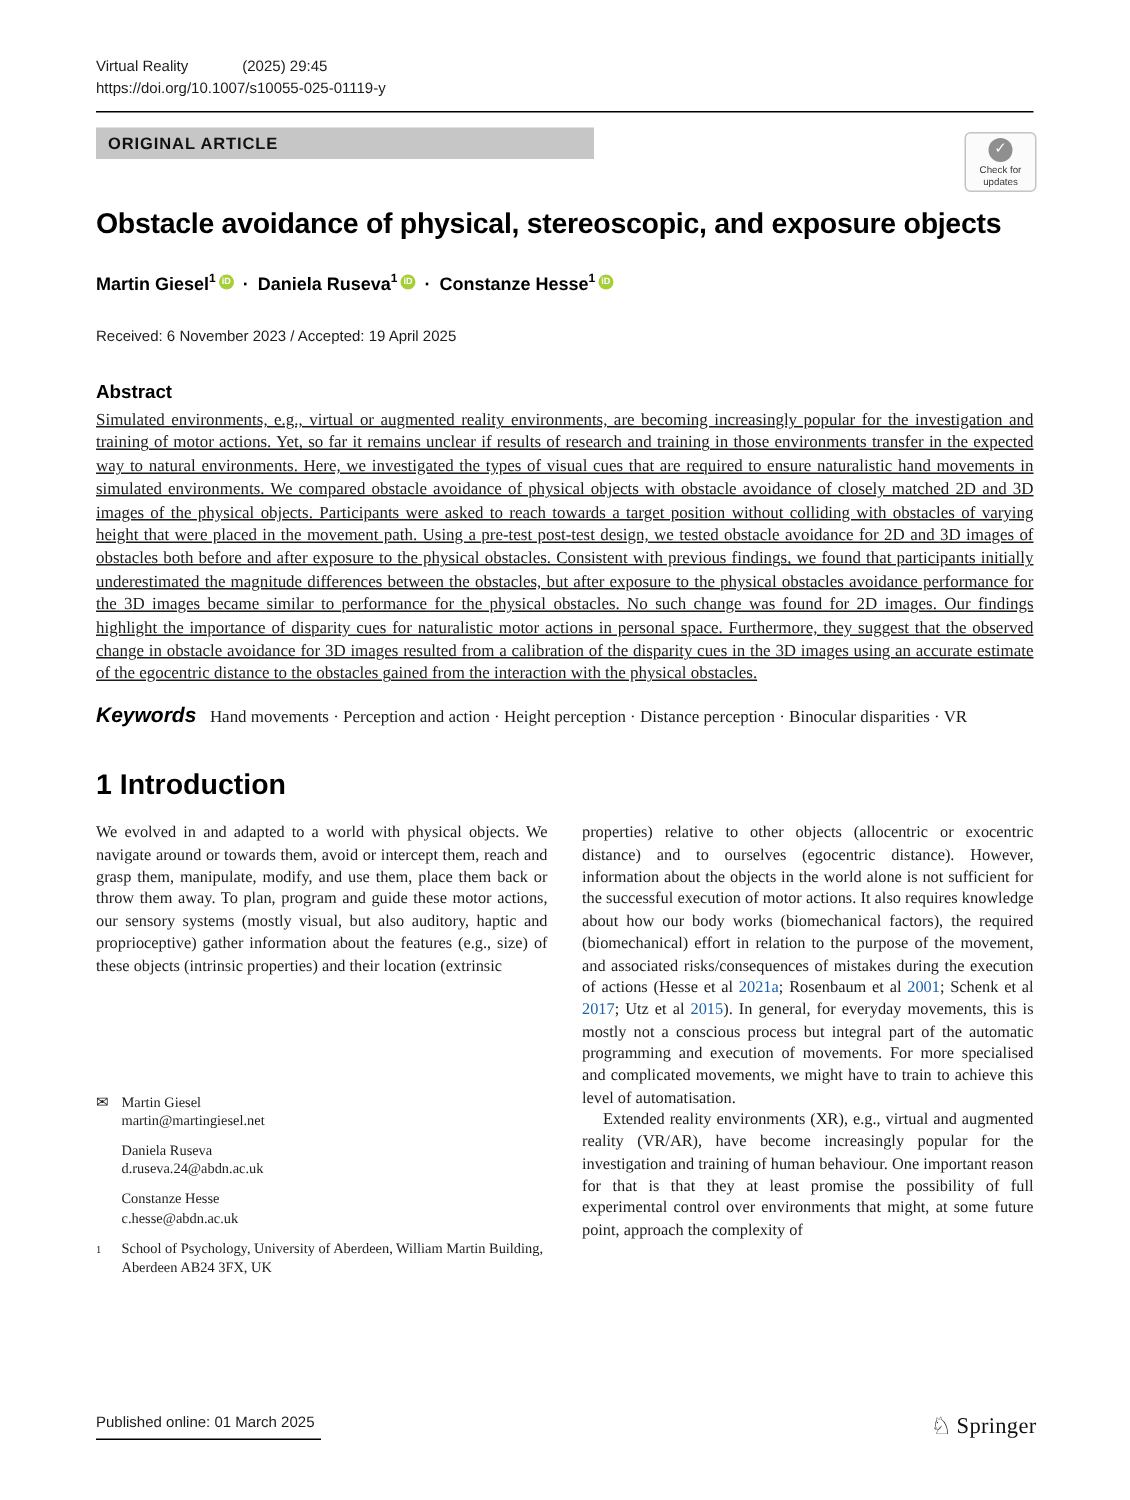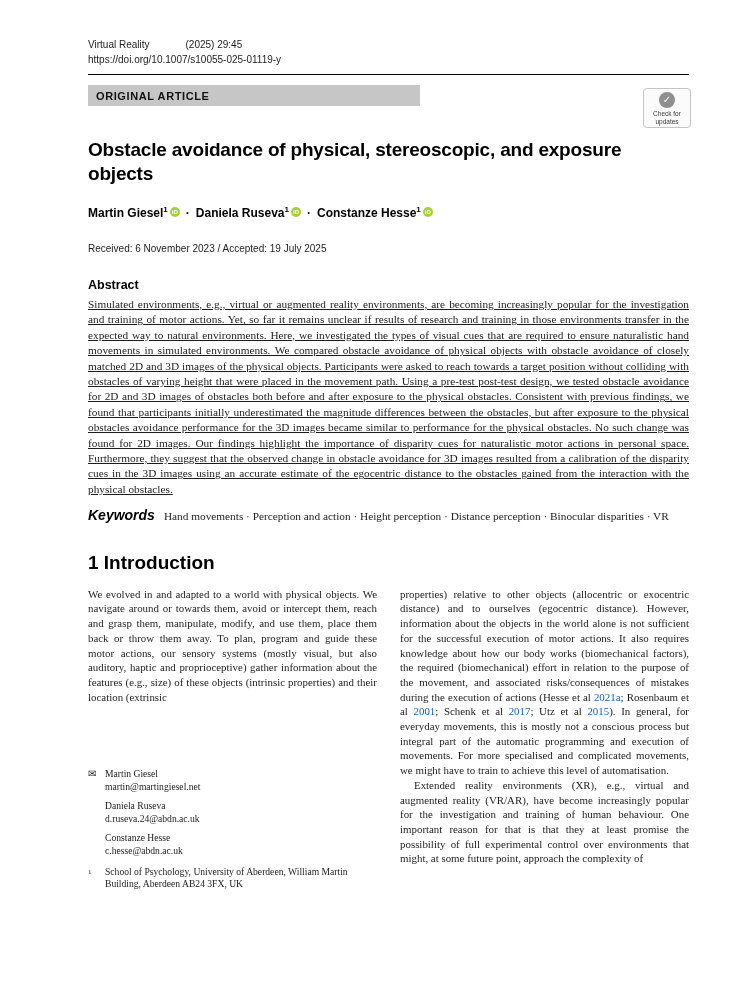--- a/index.html
+++ b/index.html
@@ -1,20 +1,20 @@
 <!DOCTYPE html>
 <html><head>
 <meta charset="utf-8">
 <style>
   * { box-sizing: border-box; }
   html,body { margin:0; padding:0; background:#ffffff; }
   .page {
     width:753px; height:1000px; position:relative; background:#ffffff;
     font-family:"Liberation Serif", serif; color:#1c1c1c;
-    padding:38px 64px 0 88px; overflow:hidden;
+    padding:38px 64px 0 64px; overflow:hidden;
   }
   
   .header-row { display:flex; font-family:"Liberation Sans", sans-serif; font-size:10px; line-height:13px; }
   .header-citation { margin-left:36px; }
   .doi-line { font-family:"Liberation Sans", sans-serif; font-size:10px; line-height:13px; margin-top:2px; color:#1c1c1c; text-decoration:none; display:block; }
   .header-rule { border:none; border-top:1px solid #000; margin:8px 0 0 0; }
   
   .banner { margin-top:10px; background:#c6c6c6; width:332px; padding:5px 8px 4px 8px;
     font-family:"Liberation Sans", sans-serif; font-weight:bold; font-size:11px; letter-spacing:0.6px; color:#111; }
   
@@ -105,21 +105,21 @@
       </span>
     <span class="author-sep">·</span>
     <span class="author">
         <span>Constanze Hesse</span>
         <sup>1</sup>
         <span class="orcid">iD</span>
       </span>
   </div>
 
   <div class="meta">
-    <div>Received: 6 November 2023 / Accepted: 19 July 2025</div>
+    <div>Received: 6 November 2023 / Accepted: 19 April 2025</div>
   </div>
 
   <div class="abstract-heading">Abstract</div>
   <p class="abstract-text">Simulated environments, e.g., virtual or augmented reality environments, are becoming increasingly popular for the investigation and training of motor actions. Yet, so far it remains unclear if results of research and training in those environments transfer in the expected way to natural environments. Here, we investigated the types of visual cues that are required to ensure naturalistic hand movements in simulated environments. We compared obstacle avoidance of physical objects with obstacle avoidance of closely matched 2D and 3D images of the physical objects. Participants were asked to reach towards a target position without colliding with obstacles of varying height that were placed in the movement path. Using a pre-test post-test design, we tested obstacle avoidance for 2D and 3D images of obstacles both before and after exposure to the physical obstacles. Consistent with previous findings, we found that participants initially underestimated the magnitude differences between the obstacles, but after exposure to the physical obstacles avoidance performance for the 3D images became similar to performance for the physical obstacles. No such change was found for 2D images. Our findings highlight the importance of disparity cues for naturalistic motor actions in personal space. Furthermore, they suggest that the observed change in obstacle avoidance for 3D images resulted from a calibration of the disparity cues in the 3D images using an accurate estimate of the egocentric distance to the obstacles gained from the interaction with the physical obstacles.</p>
 
   <div class="keywords"><span class="kw-label">Keywords</span><span>Hand movements · Perception and action · Height perception · Distance perception · Binocular disparities · VR</span></div>
 
   <div class="section-heading">1 Introduction</div>
 
   <div class="columns">
@@ -156,14 +156,21 @@
       </div>
     </div>
 
     <div class="col">
       <p><span>properties) relative to other objects (allocentric or exocentric distance) and to ourselves (egocentric distance). However, information about the objects in the world alone is not sufficient for the successful execution of motor actions. It also requires knowledge about how our body works (biomechanical factors), the required (biomechanical) effort in relation to the purpose of the movement, and associated risks/consequences of mistakes during the execution of actions (Hesse et al </span><a class="cite">2021a</a><span>; Rosenbaum et al </span><a class="cite">2001</a><span>; Schenk et al </span><a class="cite">2017</a><span>; Utz et al </span><a class="cite">2015</a><span>). In general, for everyday movements, this is mostly not a conscious process but integral part of the automatic programming and execution of movements. For more specialised and complicated movements, we might have to train to achieve this level of automatisation.</span></p>
       <p class="indent">Extended reality environments (XR), e.g., virtual and augmented reality (VR/AR), have become increasingly popular for the investigation and training of human behaviour. One important reason for that is that they at least promise the possibility of full experimental control over environments that might, at some future point, approach the complexity of</p>
     </div>
 
   </div>
 
+  <div class="footer">
+    <span class="published">Published online: 01 March 2025</span>
+    <span class="springer-logo">
+      <span class="springer-horse">♘</span>
+      <span class="springer-name">Springer</span>
+    </span>
+  </div>
 
 </div>
 
 </body></html>

